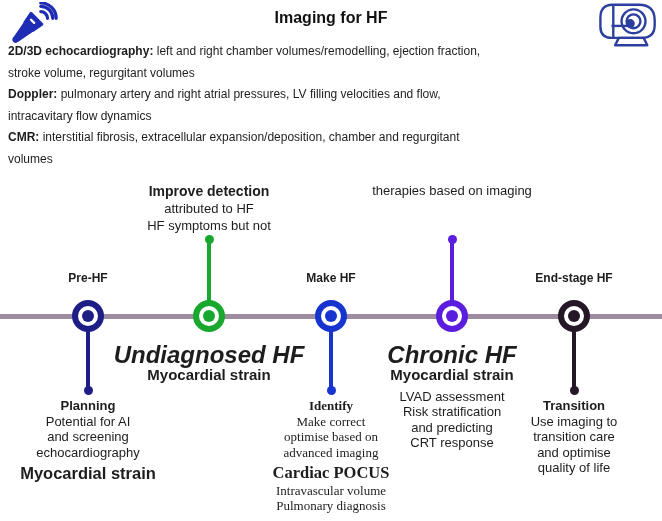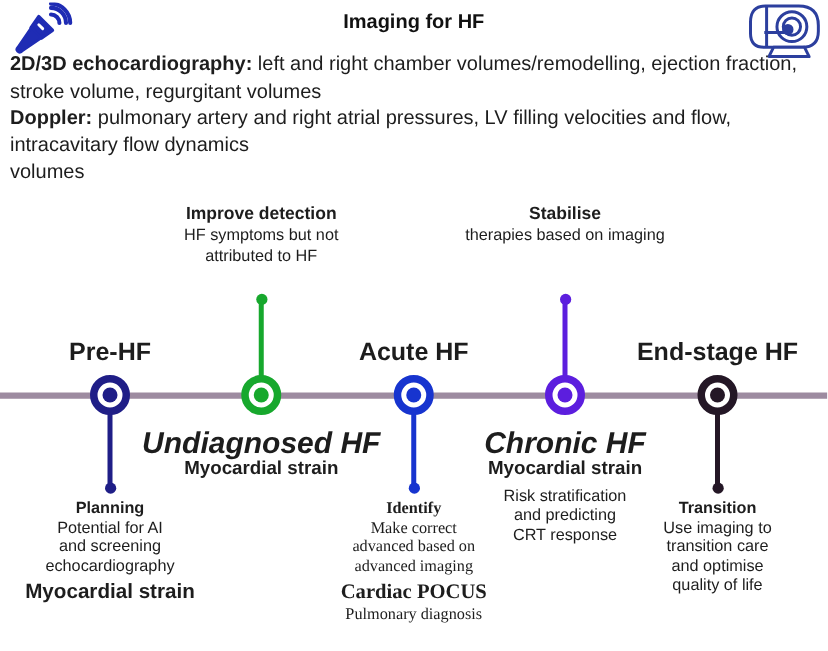--- a/index.html
+++ b/index.html
@@ -3,37 +3,37 @@
 <meta charset="utf-8">
 <style>
   html,body{margin:0;padding:0;background:#fff;}
   body{font-family:"Liberation Sans",sans-serif;color:#1d1d1d;}
   #stage-canvas{position:relative;width:662px;height:521px;background:#fff;overflow:hidden;}
   .abs{position:absolute;}
   .ctr{transform:translateX(-50%);text-align:center;white-space:nowrap;}
 
   
   .page-title{top:9px;left:0;width:662px;text-align:center;font-size:16px;font-weight:bold;color:#111;}
-  .summary{top:41px;left:8px;width:650px;font-size:16px;line-height:21.5px;}
+  .summary{top:41px;left:8px;width:650px;font-size:12px;line-height:21.5px;}
   .summary b{font-weight:bold;}
 
   
   .axis{top:314px;left:0;width:662px;height:5px;}
   .marker{top:300px;width:32px;height:32px;box-sizing:border-box;border:6px solid #000;border-radius:50%;background:#fff;}
   .marker .dot{position:absolute;left:50%;top:50%;width:12px;height:12px;margin:-6px 0 0 -6px;border-radius:50%;}
   .stem{width:4px;margin-left:-2px;}
   .stem-up{top:240px;height:62px;}
   .stem-down{top:330px;height:60px;}
   .cap{width:9px;height:9px;margin-left:-4.5px;border-radius:50%;}
 
   
-  .stage-label{top:271px;font-size:20px;font-weight:bold;}
+  .stage-label{top:271px;font-size:12px;font-weight:bold;}
   .stage-name-below{top:341px;font-size:24px;font-weight:bold;font-style:italic;}
   .stage-sub{top:366px;font-size:15px;font-weight:bold;}
-  .callout{top:161px;width:230px;white-space:normal;}
+  .callout{top:182px;width:230px;white-space:normal;}
   .callout .hd{font-size:14px;font-weight:bold;line-height:18px;}
   .callout .ln{font-size:13px;line-height:17px;}
   .note{top:398px;width:190px;white-space:normal;}
   .note .hd{font-size:13px;font-weight:bold;line-height:16px;}
   .note .ln{font-size:13px;line-height:15.3px;}
   .note .em{font-size:16.5px;font-weight:bold;line-height:20px;margin-top:3px;}
   .detail{top:389px;width:190px;white-space:normal;}
   .detail .ln{font-size:13px;line-height:15.3px;}
 </style>
 </head>
@@ -66,20 +66,21 @@
       <path d="M34,26 H14" fill="none"></path>
       <path d="M22,39 h27 l4,8 h-35 z"></path>
     </g>
   </svg>
 
   <div class="abs summary">
     <div><b>2D/3D echocardiography:</b><span> left and right chamber volumes/remodelling, ejection fraction,</span></div>
     <div><b></b><span>stroke volume, regurgitant volumes</span></div>
     <div><b>Doppler:</b><span> pulmonary artery and right atrial pressures, LV filling velocities and flow,</span></div>
     <div><b></b><span>intracavitary flow dynamics</span></div>
+    <div><b>CMR:</b><span> interstitial fibrosis, extracellular expansion/deposition, chamber and regurgitant</span></div>
     <div><b></b><span>volumes</span></div>
   </div>
 
   <div class="abs axis" style="background: rgb(157, 139, 160);"></div>
 
   <div class="abs ctr stage-label" style="left:88px;">Pre-HF</div>
   <div class="abs stem stem-down" style="left: 88px; background: rgb(31, 30, 135);"></div>
   <div class="abs cap" style="left: 88px; top: 386px; background: rgb(31, 30, 135);"></div>
   <div class="abs marker" style="left: 72px; border-color: rgb(31, 30, 135);">
     <div class="dot" style="background: rgb(31, 30, 135);"></div>
@@ -87,58 +88,59 @@
   <div class="abs ctr note" style="left:88px;">
     <div class="hd">Planning</div>
     <div class="ln">Potential for AI</div>
     <div class="ln">and screening</div>
     <div class="ln">echocardiography</div>
     <div class="em">Myocardial strain</div>
   </div>
 
   <div class="abs ctr callout" style="left:209px;">
     <div class="hd">Improve detection</div>
+    <div class="ln">attributed to HF</div>
     <div class="ln">HF symptoms but not</div>
-    <div class="ln">attributed to HF</div>
   </div>
   <div class="abs cap" style="left: 209px; top: 235px; background: rgb(23, 168, 45);"></div>
   <div class="abs stem stem-up" style="left: 209px; background: rgb(23, 168, 45);"></div>
   <div class="abs marker" style="left: 193px; border-color: rgb(23, 168, 45);">
     <div class="dot" style="background: rgb(23, 168, 45);"></div>
   </div>
   <div class="abs ctr stage-name-below" style="left:209px;">Undiagnosed HF</div>
   <div class="abs ctr stage-sub" style="left:209px;">Myocardial strain</div>
 
-  <div class="abs ctr stage-label" style="left:331px;">Acute HF</div>
+  <div class="abs ctr stage-label" style="left:331px;">Make HF</div>
   <div class="abs stem stem-down" style="left: 331px; background: rgb(23, 52, 207);"></div>
   <div class="abs cap" style="left: 331px; top: 386px; background: rgb(23, 52, 207);"></div>
   <div class="abs marker" style="left: 315px; border-color: rgb(23, 52, 207);">
     <div class="dot" style="background: rgb(23, 52, 207);"></div>
   </div>
   <div class="abs ctr note" style="left:331px;font-family:Liberation Serif, serif;">
     <div class="hd">Identify</div>
     <div class="ln">Make correct</div>
-    <div class="ln">advanced based on</div>
+    <div class="ln">optimise based on</div>
     <div class="ln">advanced imaging</div>
     <div class="em">Cardiac POCUS</div>
+    <div class="ln">Intravascular volume</div>
     <div class="ln">Pulmonary diagnosis</div>
   </div>
 
   <div class="abs ctr callout" style="left:452px;">
-    <div class="hd">Stabilise</div>
     <div class="ln">therapies based on imaging</div>
   </div>
   <div class="abs cap" style="left: 452px; top: 235px; background: rgb(92, 30, 222);"></div>
   <div class="abs stem stem-up" style="left: 452px; background: rgb(92, 30, 222);"></div>
   <div class="abs marker" style="left: 436px; border-color: rgb(92, 30, 222);">
     <div class="dot" style="background: rgb(92, 30, 222);"></div>
   </div>
   <div class="abs ctr stage-name-below" style="left:452px;">Chronic HF</div>
   <div class="abs ctr stage-sub" style="left:452px;">Myocardial strain</div>
   <div class="abs ctr detail" style="left:452px;">
+    <div class="ln">LVAD assessment</div>
     <div class="ln">Risk stratification</div>
     <div class="ln">and predicting</div>
     <div class="ln">CRT response</div>
   </div>
 
   <div class="abs ctr stage-label" style="left:574px;">End-stage HF</div>
   <div class="abs stem stem-down" style="left: 574px; width: 3.5px; background: rgb(36, 23, 38);"></div>
   <div class="abs cap" style="left: 574px; top: 386px; background: rgb(36, 23, 38);"></div>
   <div class="abs marker" style="left: 558px; border-color: rgb(36, 23, 38);">
     <div class="dot" style="background: rgb(36, 23, 38);"></div>

